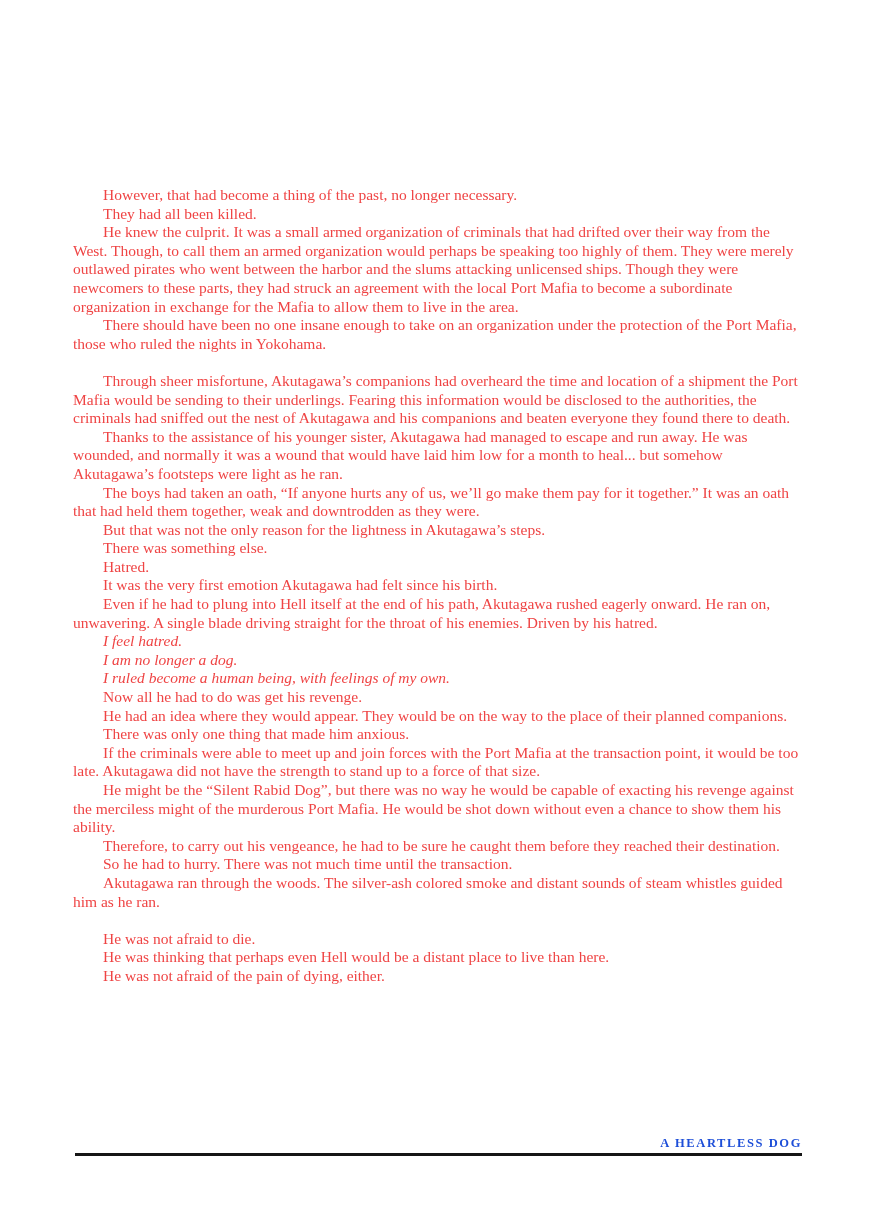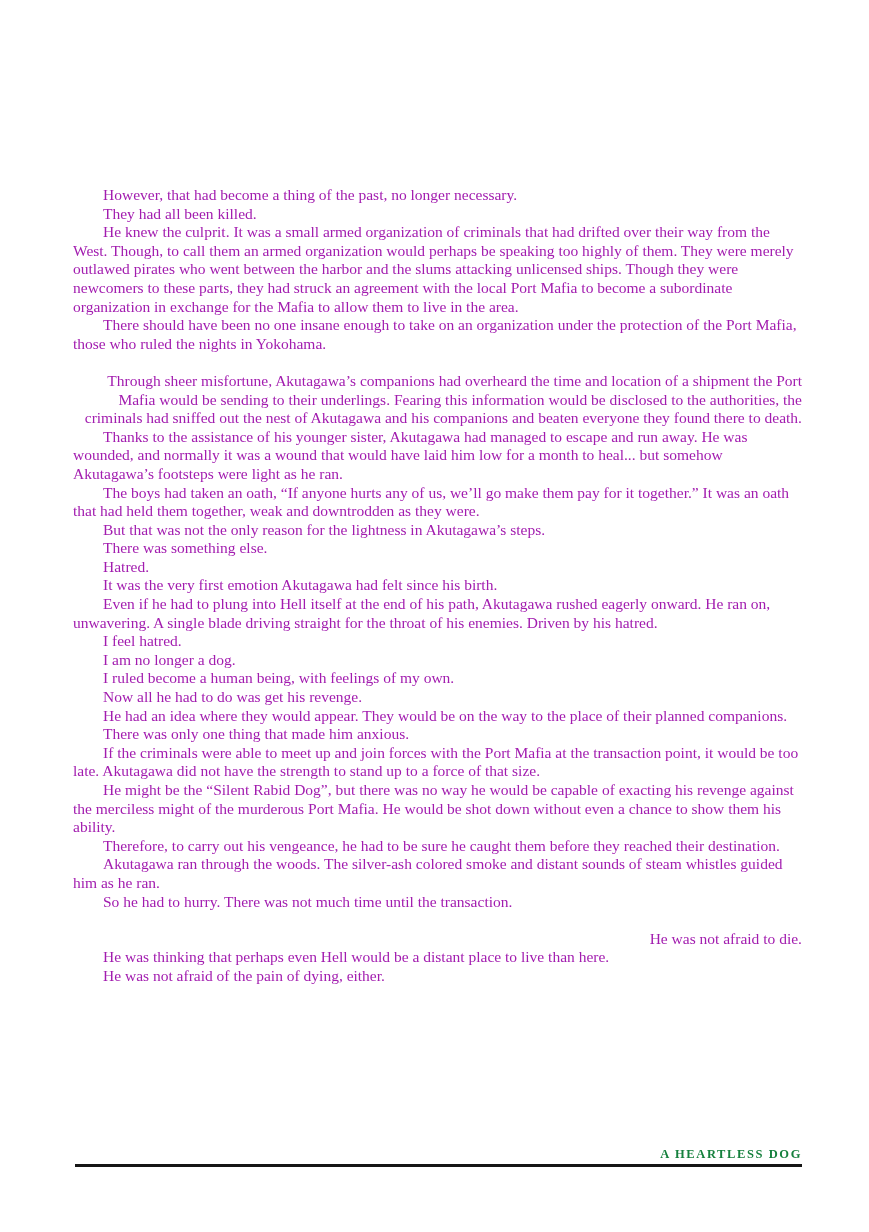--- a/index.html
+++ b/index.html
@@ -16,49 +16,48 @@
   }
   .page {
     position: absolute;
     inset: 0;
   }
   .content {
     position: absolute;
     left: 73px;
     top: 186px;
     width: 729px;
-    color: #a21caf;
+    color: #ef4444;
     font-size: 15.5px;
     line-height: 18.6px;
     text-align: left;
   }
   .para {
     margin: 0;
     text-indent: 30px;
   }
   .para.italic {
+    font-style: italic;
   }
   .para.gap {
     margin-top: 18.6px;
-    text-align: right;
   }
   .footer {
     position: absolute;
     left: 75px;
     right: 67px;
     top: 1136px;
   }
   .footer-title {
     text-align: right;
     font-size: 12.5px;
     font-weight: bold;
     letter-spacing: 1.6px;
-    color: #15803d;
+    color: #1d4ed8;
     font-family: "Liberation Serif", "DejaVu Serif", serif;
-    margin-top: 11px;
   }
   .footer-rule {
     margin-top: 2px;
     height: 3px;
     background: #161616;
   }
 </style>
 </head>
 <body>
 
@@ -78,22 +77,22 @@
       <p class="para">Even if he had to plung into Hell itself at the end of his path, Akutagawa rushed eagerly onward. He ran on, unwavering. A single blade driving straight for the throat of his enemies. Driven by his hatred.</p>
       <p class="para italic">I feel hatred.</p>
       <p class="para italic">I am no longer a dog.</p>
       <p class="para italic">I ruled become a human being, with feelings of my own.</p>
       <p class="para">Now all he had to do was get his revenge.</p>
       <p class="para">He had an idea where they would appear. They would be on the way to the place of their planned companions.</p>
       <p class="para">There was only one thing that made him anxious.</p>
       <p class="para">If the criminals were able to meet up and join forces with the Port Mafia at the transaction point, it would be too late. Akutagawa did not have the strength to stand up to a force of that size.</p>
       <p class="para">He might be the “Silent Rabid Dog”, but there was no way he would be capable of exacting his revenge against the merciless might of the murderous Port Mafia. He would be shot down without even a chance to show them his ability.</p>
       <p class="para">Therefore, to carry out his vengeance, he had to be sure he caught them before they reached their destination.</p>
+      <p class="para">So he had to hurry. There was not much time until the transaction.</p>
       <p class="para">Akutagawa ran through the woods. The silver-ash colored smoke and distant sounds of steam whistles guided him as he ran.</p>
-      <p class="para">So he had to hurry. There was not much time until the transaction.</p>
       <p class="para gap">He was not afraid to die.</p>
       <p class="para">He was thinking that perhaps even Hell would be a distant place to live than here.</p>
       <p class="para">He was not afraid of the pain of dying, either.</p>
     </div>
   <div class="footer">
     <div class="footer-title">A HEARTLESS DOG</div>
     <div class="footer-rule"></div>
   </div>
 </div>
 

